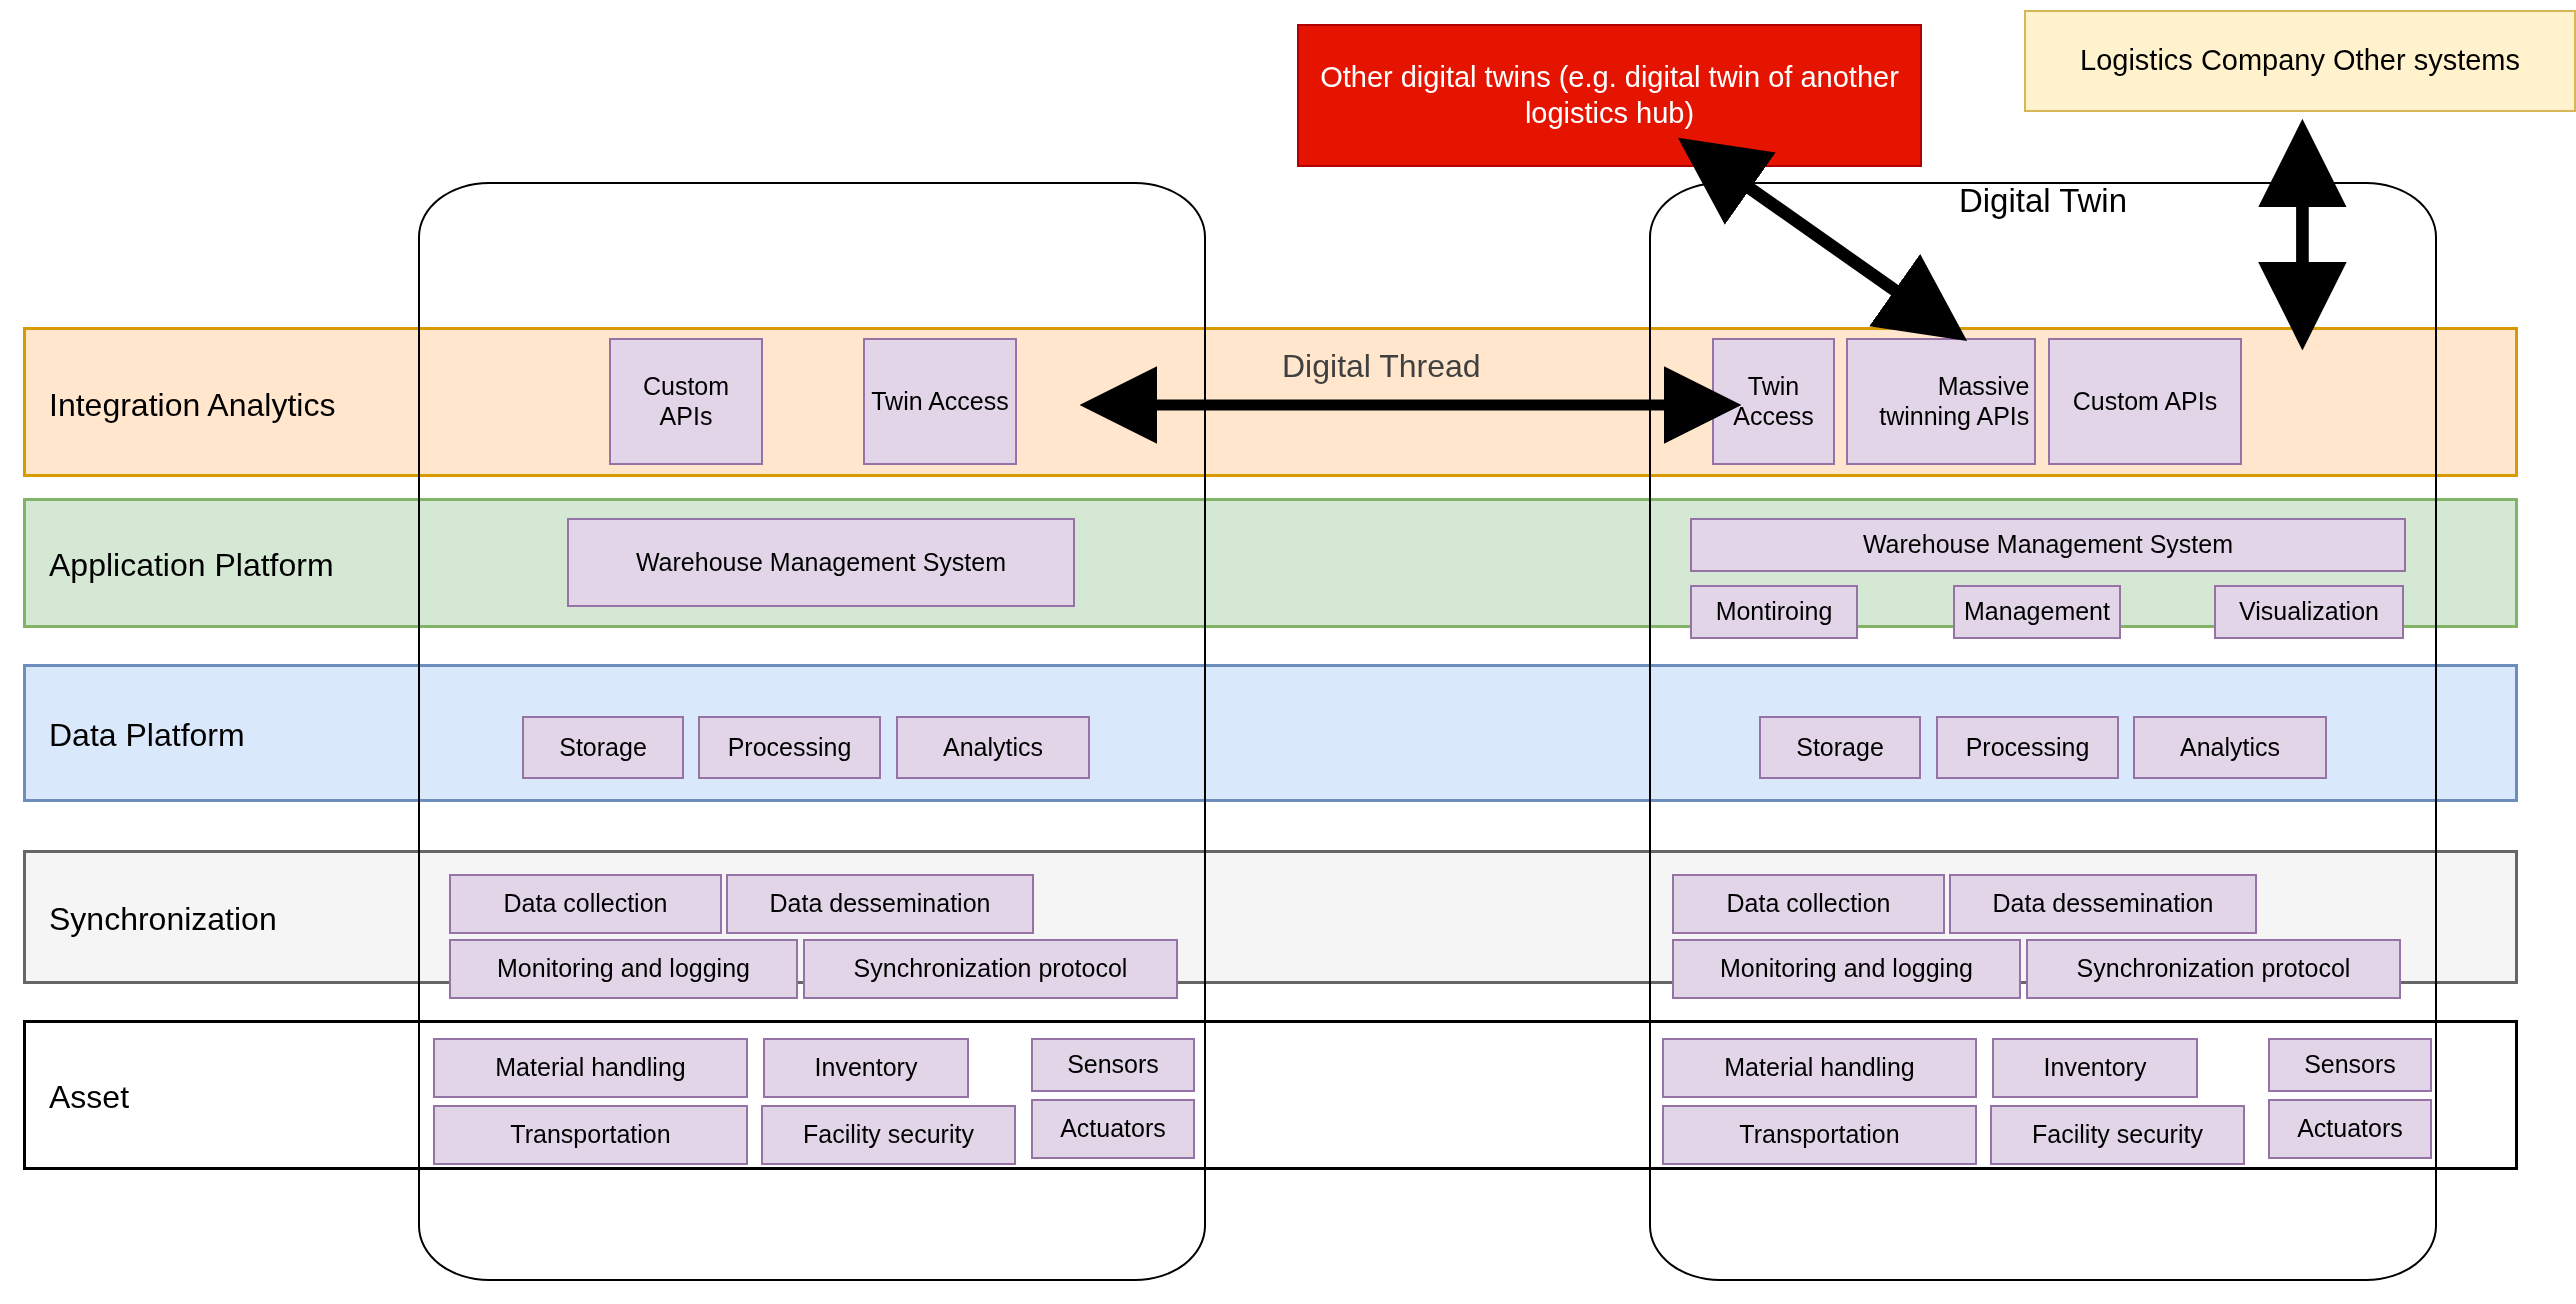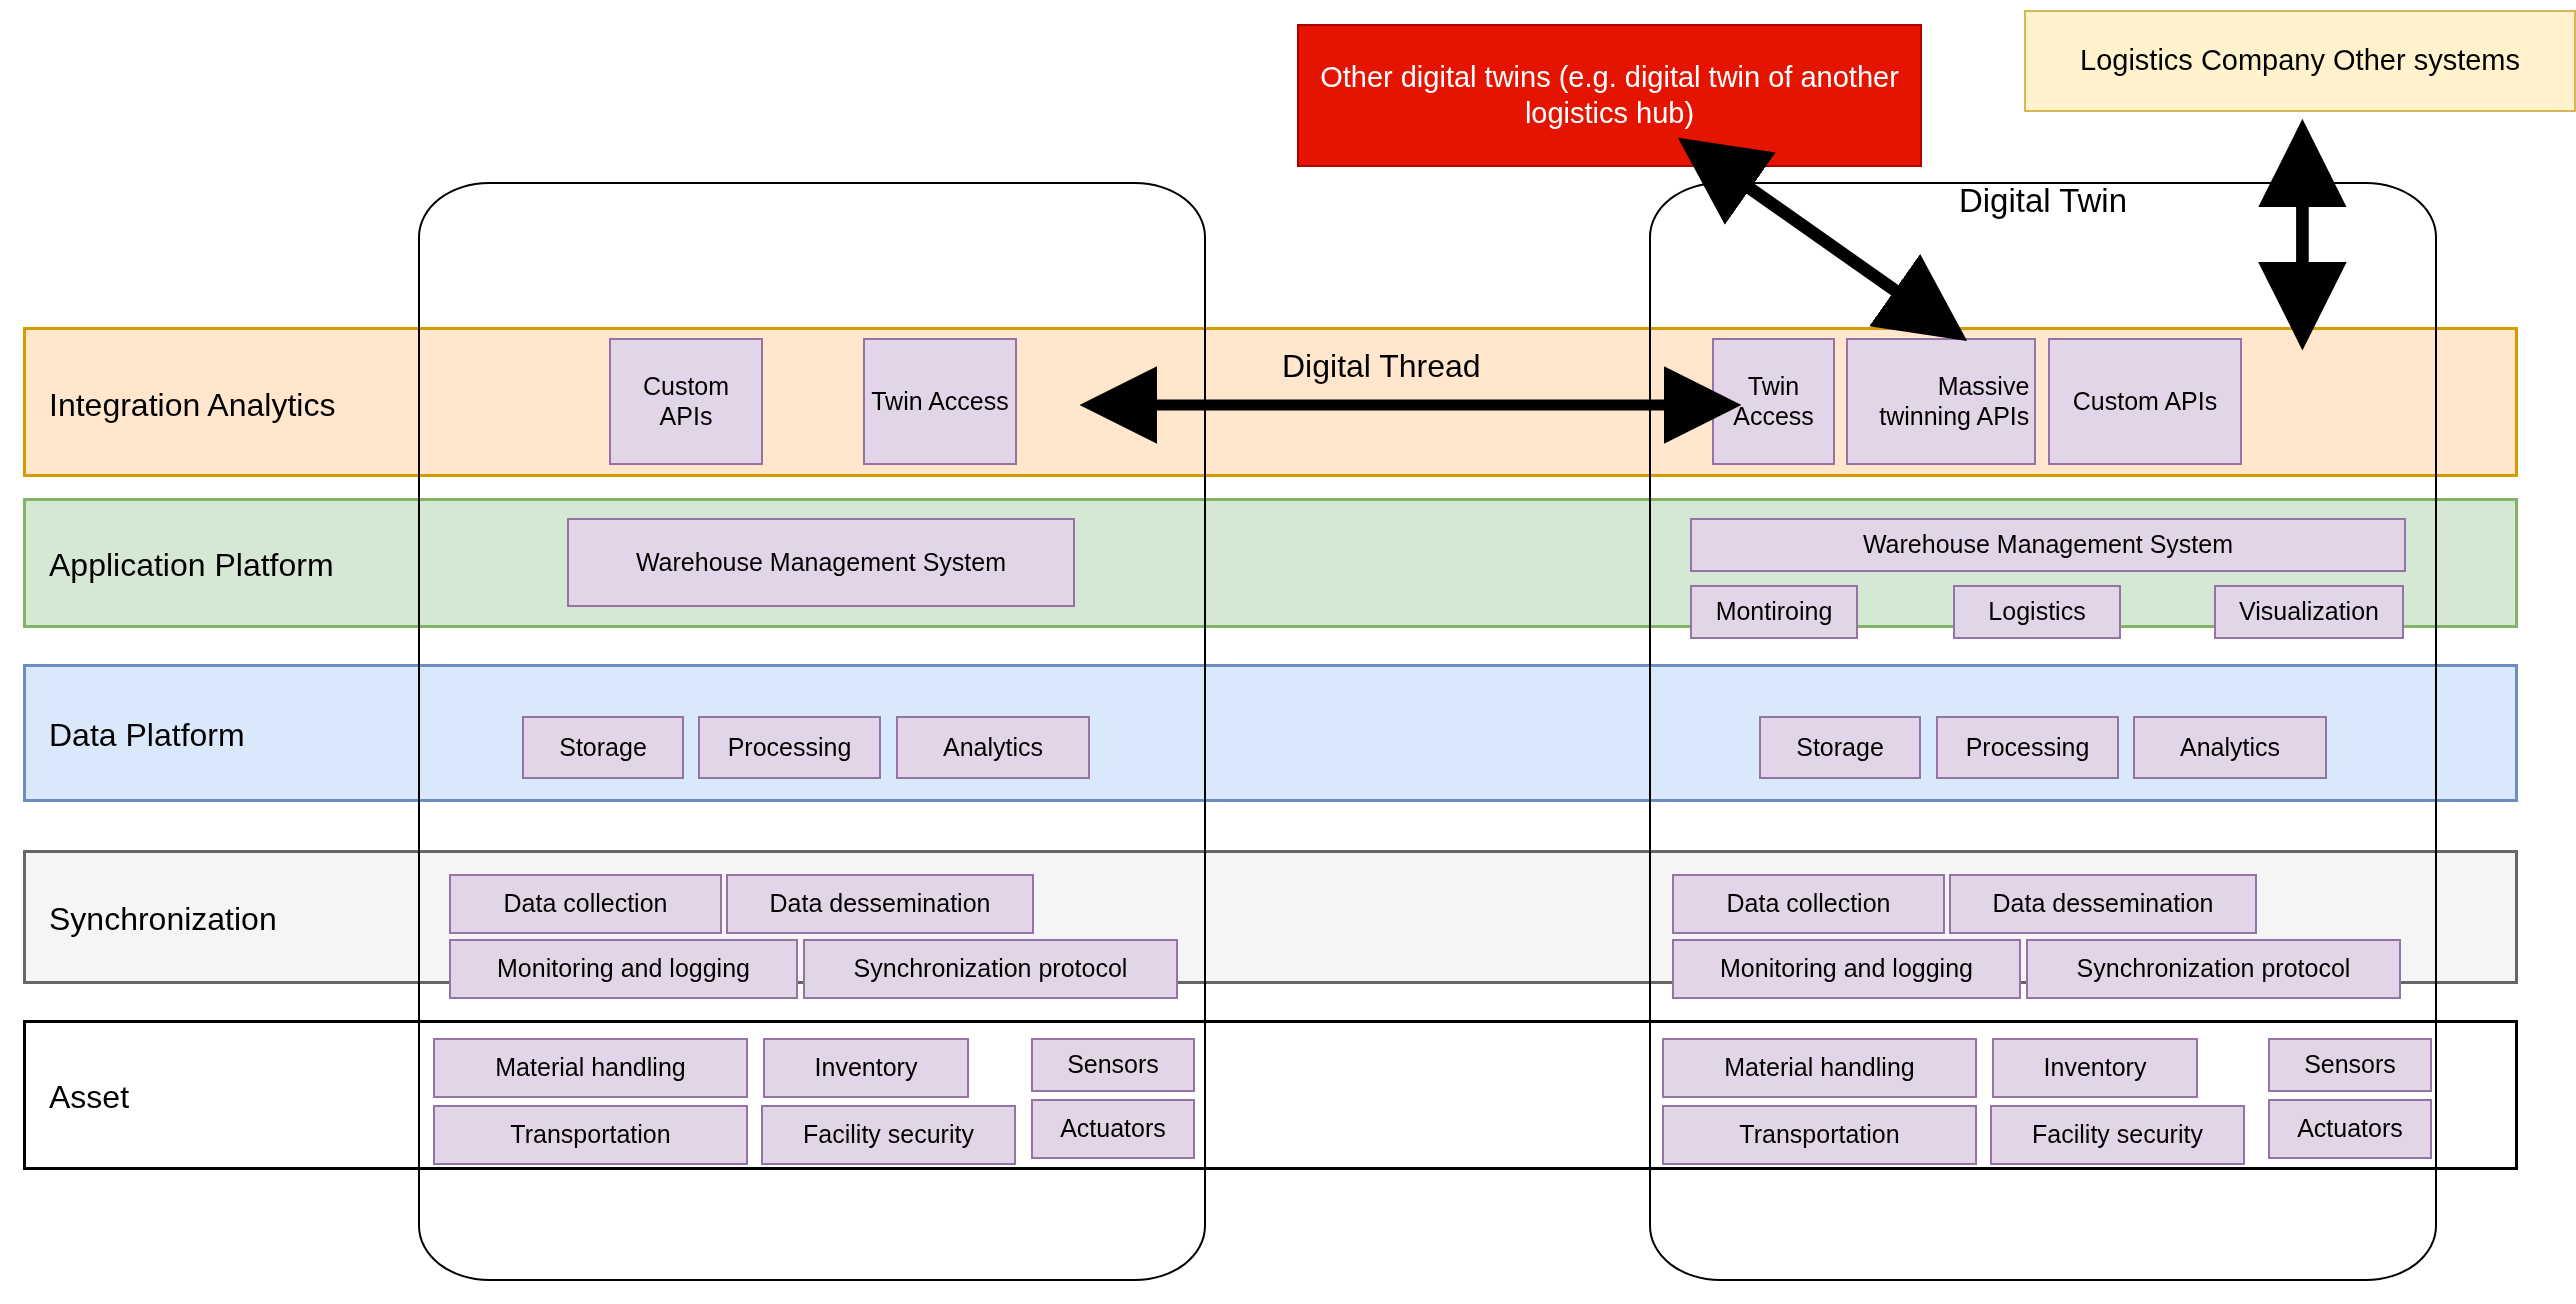--- a/index.html
+++ b/index.html
@@ -15,21 +15,21 @@
 
   .node{position:absolute;box-sizing:border-box;background:#e1d5e7;border:2.4px solid #9673a6;
         display:flex;align-items:center;justify-content:center;text-align:center;
         font-size:25px;color:#000;line-height:1.18;padding:1.6px 4.7px;}
 
   .ext{position:absolute;box-sizing:border-box;display:flex;align-items:center;
        justify-content:center;text-align:center;line-height:1.22;padding:4.7px 8px;}
   .ext-red{background:#e51400;border:2.4px solid #b20000;color:#ffffff;font-size:29px;}
   .ext-yellow{background:#fff2cc;border:2.4px solid #d6b656;color:#000000;font-size:29px;}
 
-  .thread-label{position:absolute;font-size:32px;color:#000000;white-space:nowrap;}
+  .thread-label{position:absolute;font-size:32px;color:#404040;white-space:nowrap;}
 
   svg.arrows{position:absolute;left:0;top:0;width:2576px;height:1305px;overflow:visible;pointer-events:none;}
 </style>
 </head>
 <body>
 
 <div id="stage">
 
   <div class="band" style="left:23px;top:327px;width:2495px;height:150px;background:#ffe6cc;border:3.2px solid #d79b00;"></div>
   <div class="band" style="left:23px;top:498px;width:2495px;height:130px;background:#d5e8d4;border:3.2px solid #82b366;"></div>
@@ -71,21 +71,21 @@
   <div class="node" style="left:433px;top:1105px;width:315px;height:60px;">Transportation</div>
   <div class="node" style="left:761px;top:1105px;width:255px;height:60px;">Facility security</div>
   <div class="node" style="left:1031px;top:1099px;width:164px;height:60px;">Actuators</div>
 
   <div class="node" style="left:1712px;top:338px;width:123px;height:127px;">Twin Access</div>
   <div class="node" style="left:1846px;top:338px;width:190px;height:127px;text-align:right;">Massive twinning APIs</div>
   <div class="node" style="left:2048px;top:338px;width:194px;height:127px;">Custom APIs</div>
 
   <div class="node" style="left:1690px;top:518px;width:716px;height:54px;">Warehouse Management System</div>
   <div class="node" style="left:1690px;top:585px;width:168px;height:54px;">Montiroing</div>
-  <div class="node" style="left:1953px;top:585px;width:168px;height:54px;">Logistics</div>
+  <div class="node" style="left:1953px;top:585px;width:168px;height:54px;">Management</div>
   <div class="node" style="left:2214px;top:585px;width:190px;height:54px;">Visualization</div>
 
   <div class="node" style="left:1759px;top:716px;width:162px;height:63px;">Storage</div>
   <div class="node" style="left:1936px;top:716px;width:183px;height:63px;">Processing</div>
   <div class="node" style="left:2133px;top:716px;width:194px;height:63px;">Analytics</div>
 
   <div class="node" style="left:1672px;top:874px;width:273px;height:60px;">Data collection</div>
   <div class="node" style="left:1949px;top:874px;width:308px;height:60px;">Data dessemination</div>
   <div class="node" style="left:1672px;top:939px;width:349px;height:60px;">Monitoring and logging</div>
   <div class="node" style="left:2026px;top:939px;width:375px;height:60px;">Synchronization protocol</div>

